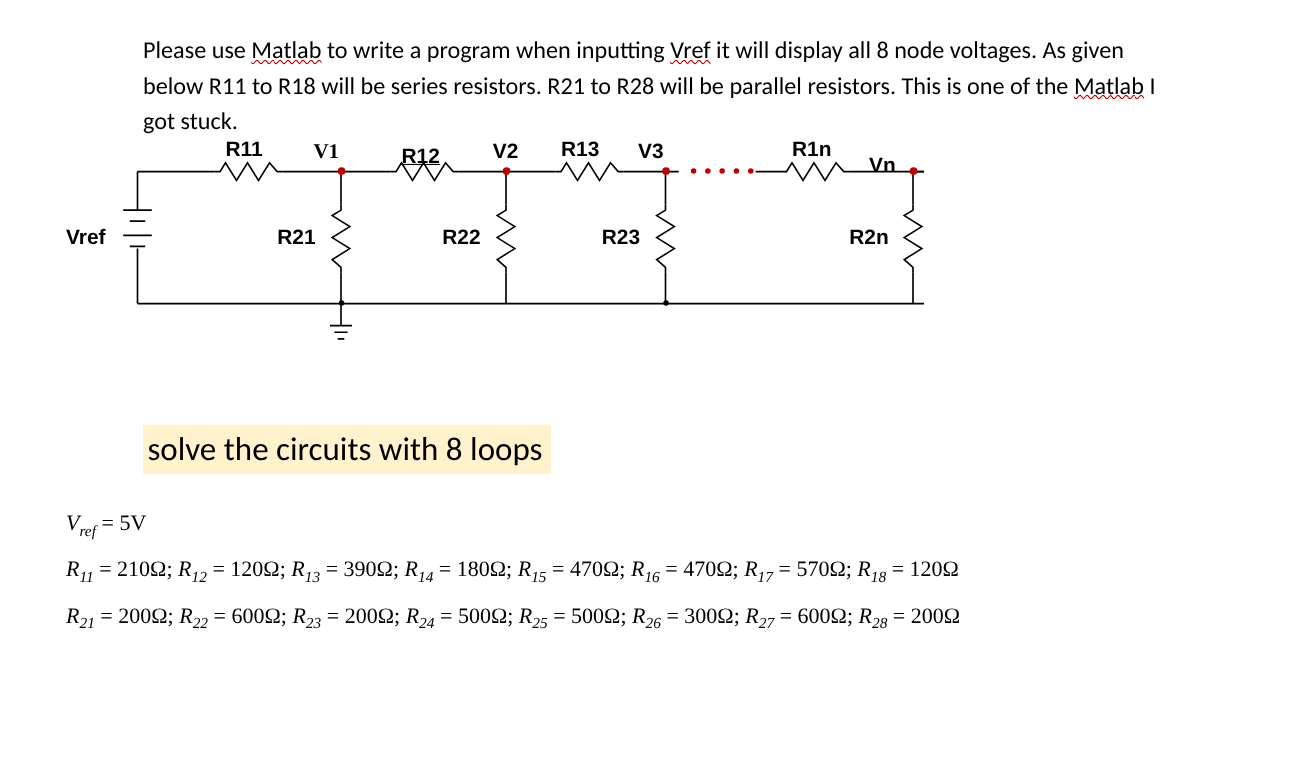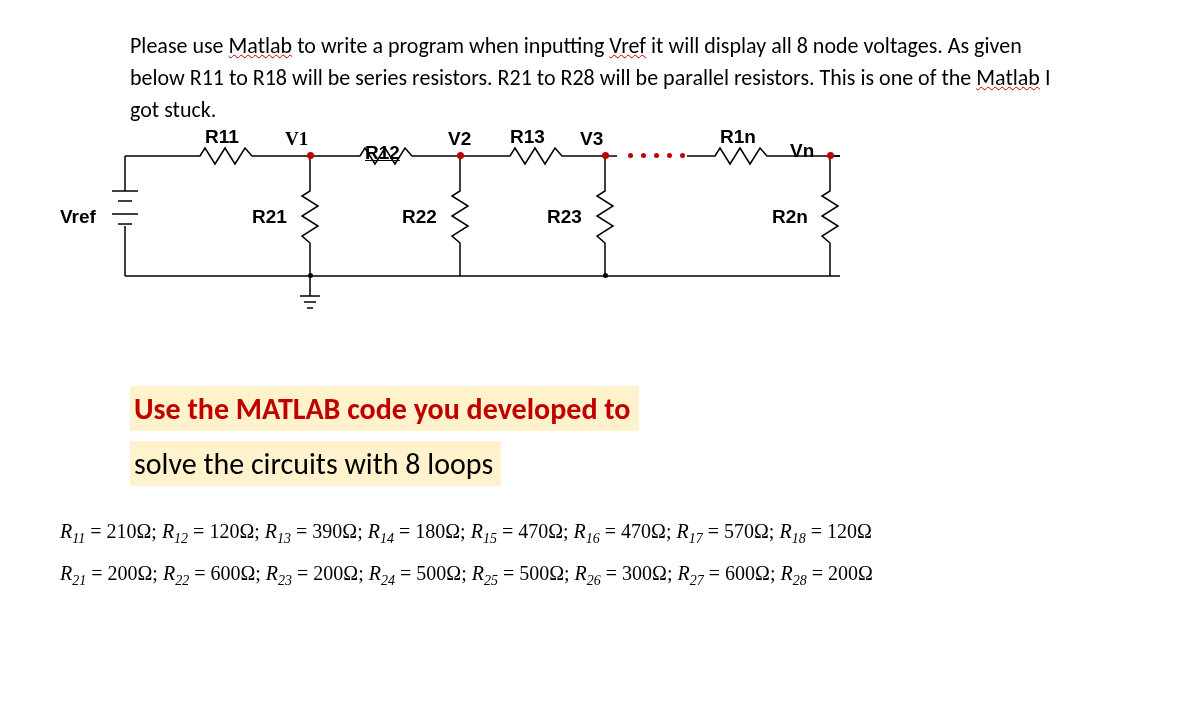--- a/index.html
+++ b/index.html
@@ -147,40 +147,40 @@
   <div class="small-dot" style="left:622px; top:30px;"></div>
 
   <div class="node-dot" style="left:250px; top:30px;"></div>
   <div class="node-dot" style="left:400px; top:30px;"></div>
   <div class="node-dot" style="left:545px; top:30px;"></div>
   <div class="node-dot" style="left:770px; top:30px;"></div>
   <div class="small-dot-black" style="left:250px; top:150px;"></div>
   <div class="small-dot-black" style="left:545px; top:150px;"></div>
 
   <div class="lbl" style="left:145px; top:0px;">R11</div>
-  <div class="lbl" style="left:305px; top:16px;text-decoration:underline;">R12</div>
+  <div class="lbl" style="left:305px; top:6px;text-decoration:underline;">R12</div>
   <div class="lbl" style="left:450px; top:0px;">R13</div>
   <div class="lbl" style="left:660px; top:0px;">R1n</div>
 
   <div class="lbl" style="left:225px; top:2px;font-family:Liberation Serif, serif;">V1</div>
   <div class="lbl" style="left:388px; top:2px;">V2</div>
   <div class="lbl" style="left:520px; top:2px;">V3</div>
   <div class="lbl" style="left:730px; top:2px;margin-top:12px;">Vn</div>
 
   <div class="lbl" style="left:192px; top:80px;">R21</div>
   <div class="lbl" style="left:342px; top:80px;">R22</div>
   <div class="lbl" style="left:487px; top:80px;">R23</div>
   <div class="lbl" style="left:712px; top:80px;">R2n</div>
 </div>
 
 <div style="margin-left:70px;">
-  <div style="margin-bottom:10px;">
-    <span class="highlight red-bold">Use the MATLAB code you developed to</span>
-  </div>
   <div>
     <span class="highlight">solve the circuits with 8 loops</span>
   </div>
 </div>
 
 <div class="params">
+  <div>
+    <i><span>V</span><sub>ref</sub></i><span> = 5V</span>
+  </div>
   <div id="r1-line"><i><span>R</span><sub>11</sub></i><span> = 210Ω; </span><i><span>R</span><sub>12</sub></i><span> = 120Ω; </span><i><span>R</span><sub>13</sub></i><span> = 390Ω; </span><i><span>R</span><sub>14</sub></i><span> = 180Ω; </span><i><span>R</span><sub>15</sub></i><span> = 470Ω; </span><i><span>R</span><sub>16</sub></i><span> = 470Ω; </span><i><span>R</span><sub>17</sub></i><span> = 570Ω; </span><i><span>R</span><sub>18</sub></i><span> = 120Ω</span></div>
   <div id="r2-line"><i><span>R</span><sub>21</sub></i><span> = 200Ω; </span><i><span>R</span><sub>22</sub></i><span> = 600Ω; </span><i><span>R</span><sub>23</sub></i><span> = 200Ω; </span><i><span>R</span><sub>24</sub></i><span> = 500Ω; </span><i><span>R</span><sub>25</sub></i><span> = 500Ω; </span><i><span>R</span><sub>26</sub></i><span> = 300Ω; </span><i><span>R</span><sub>27</sub></i><span> = 600Ω; </span><i><span>R</span><sub>28</sub></i><span> = 200Ω</span></div>
 </div>
 
 </body></html>

